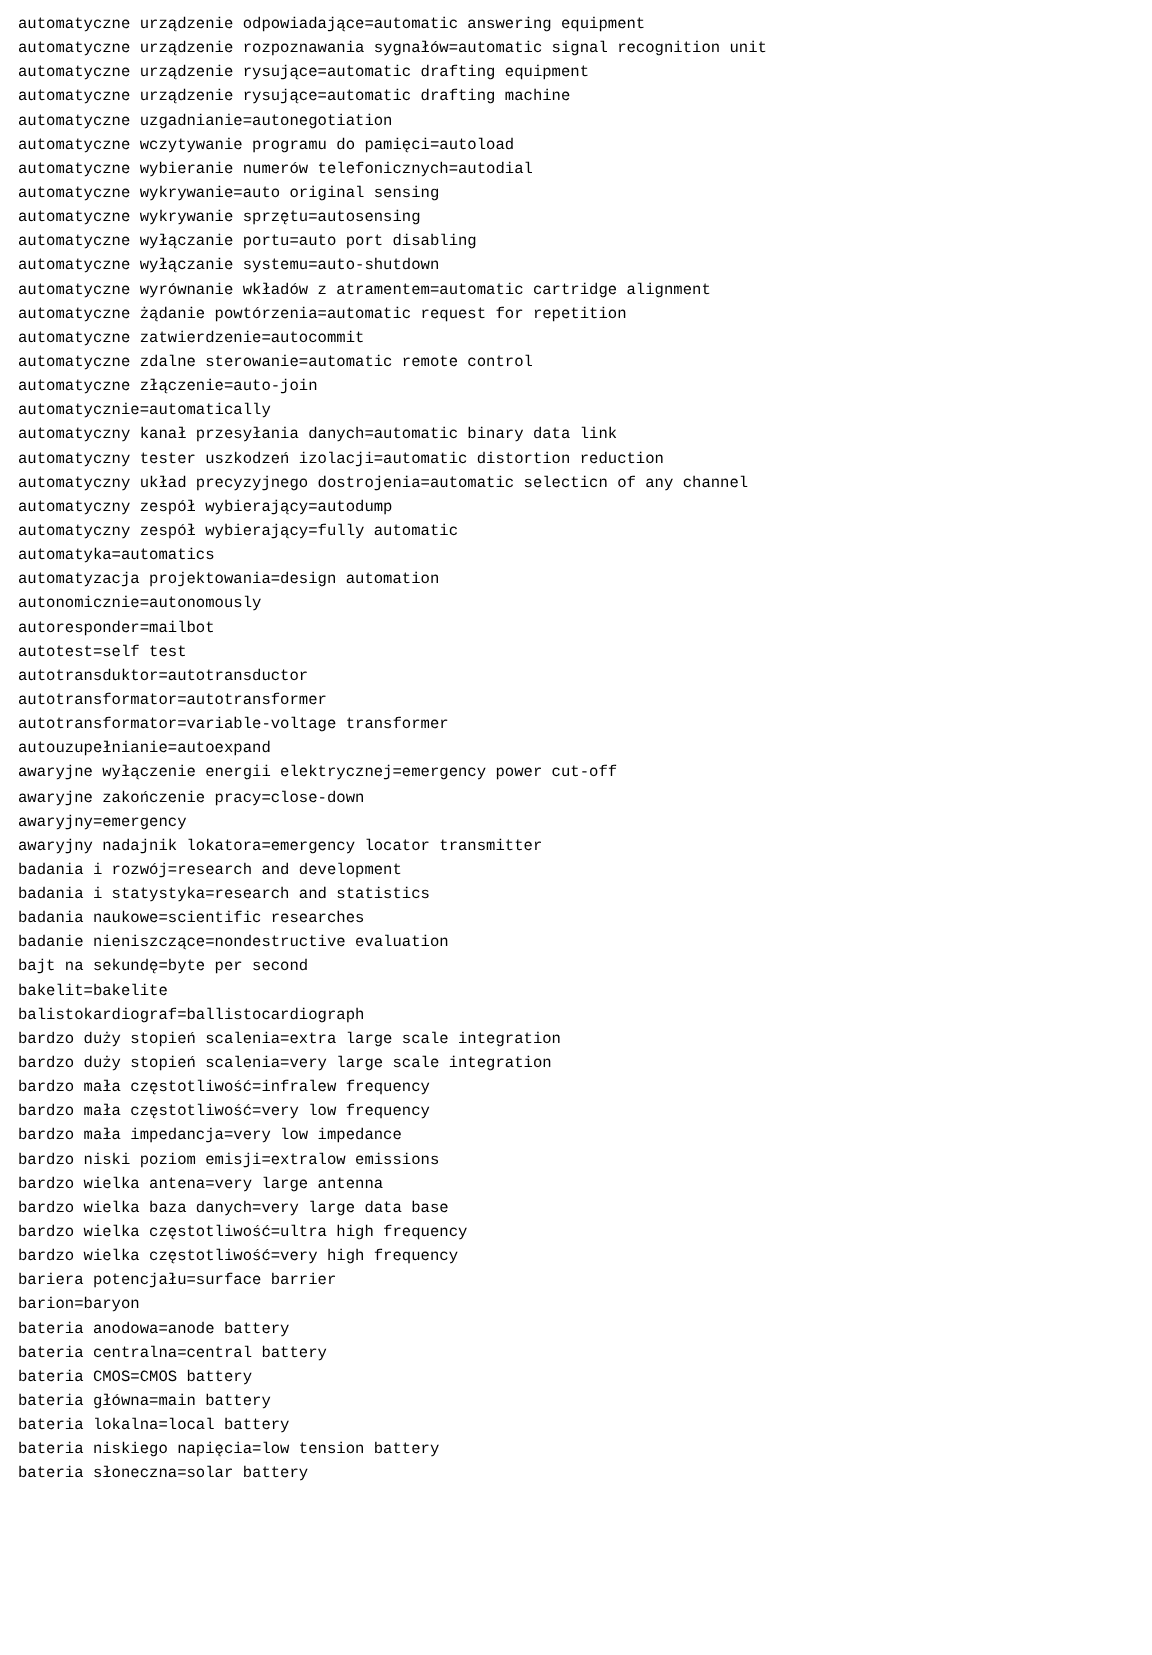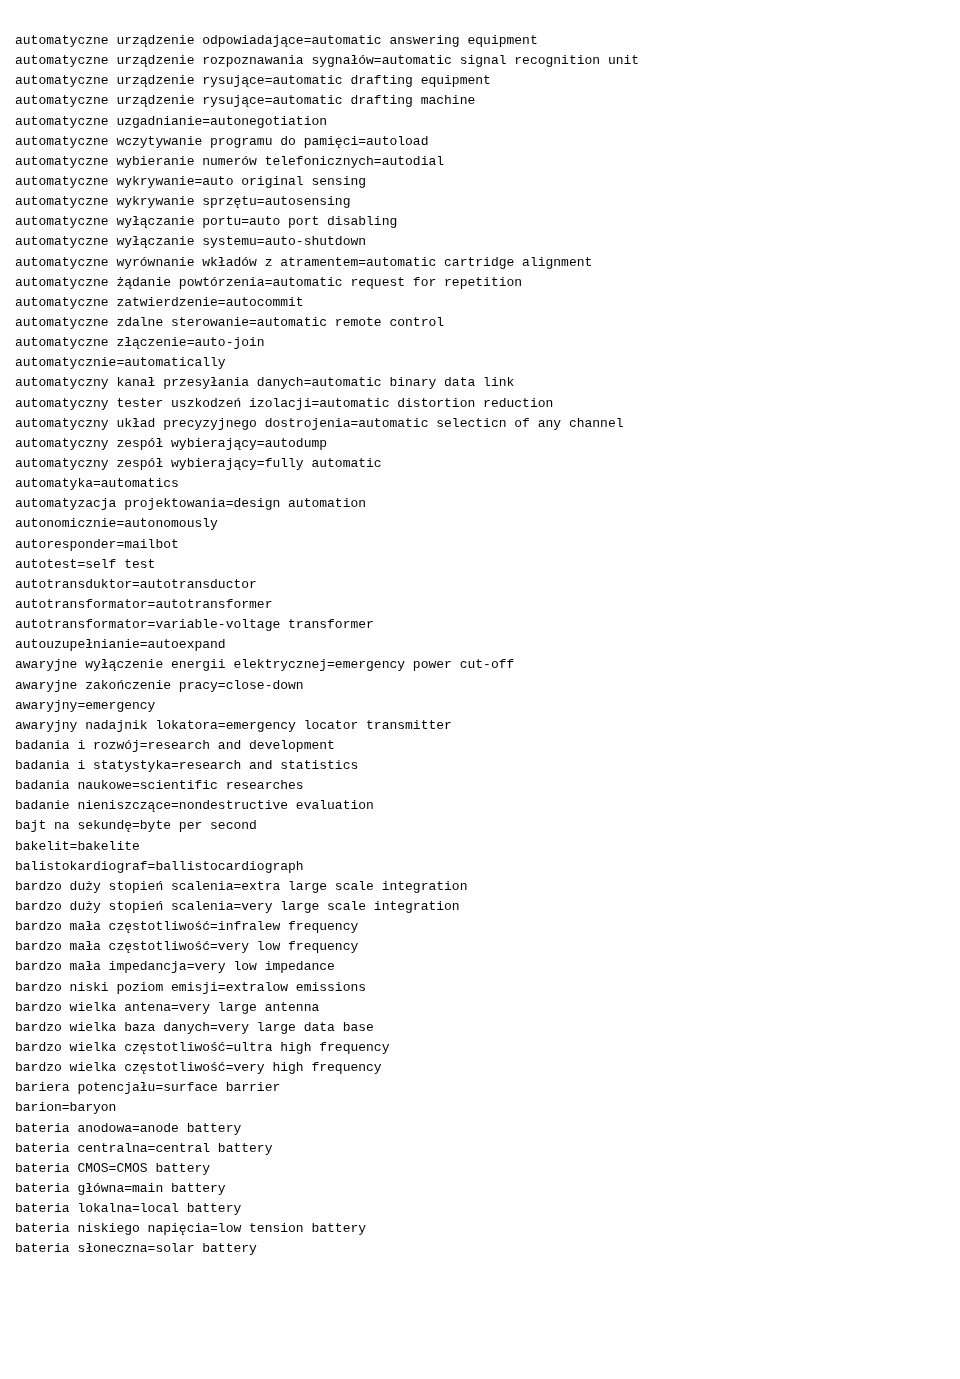--- a/index.html
+++ b/index.html
@@ -13,21 +13,20 @@
       font-size: 13px;
       color: #000000;
       width: 960px;
       min-height: 1379px;
       padding: 10px 15px;
       line-height: 1.55;
     }
     .content-area {
       white-space: pre-wrap;
       word-break: break-word;
-      margin-top: 21px;
     }
   </style>
 </head>
 <body>
 
 <div class="content-area" id="main-content">automatyczne urządzenie odpowiadające=automatic answering equipment
 automatyczne urządzenie rozpoznawania sygnałów=automatic signal recognition unit
 automatyczne urządzenie rysujące=automatic drafting equipment
 automatyczne urządzenie rysujące=automatic drafting machine
 automatyczne uzgadnianie=autonegotiation

